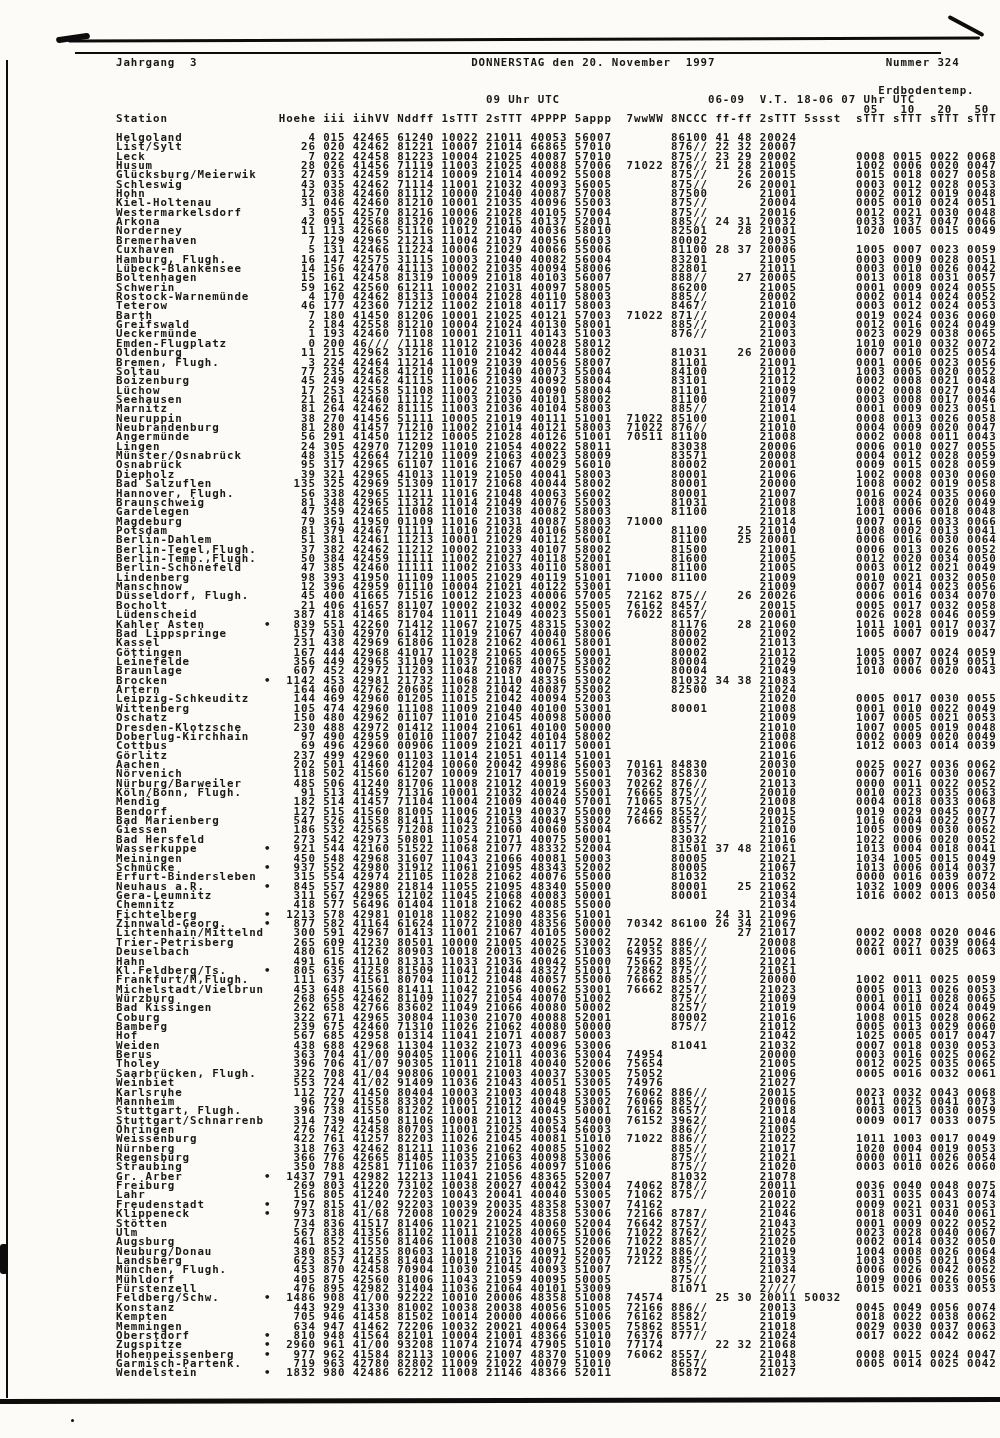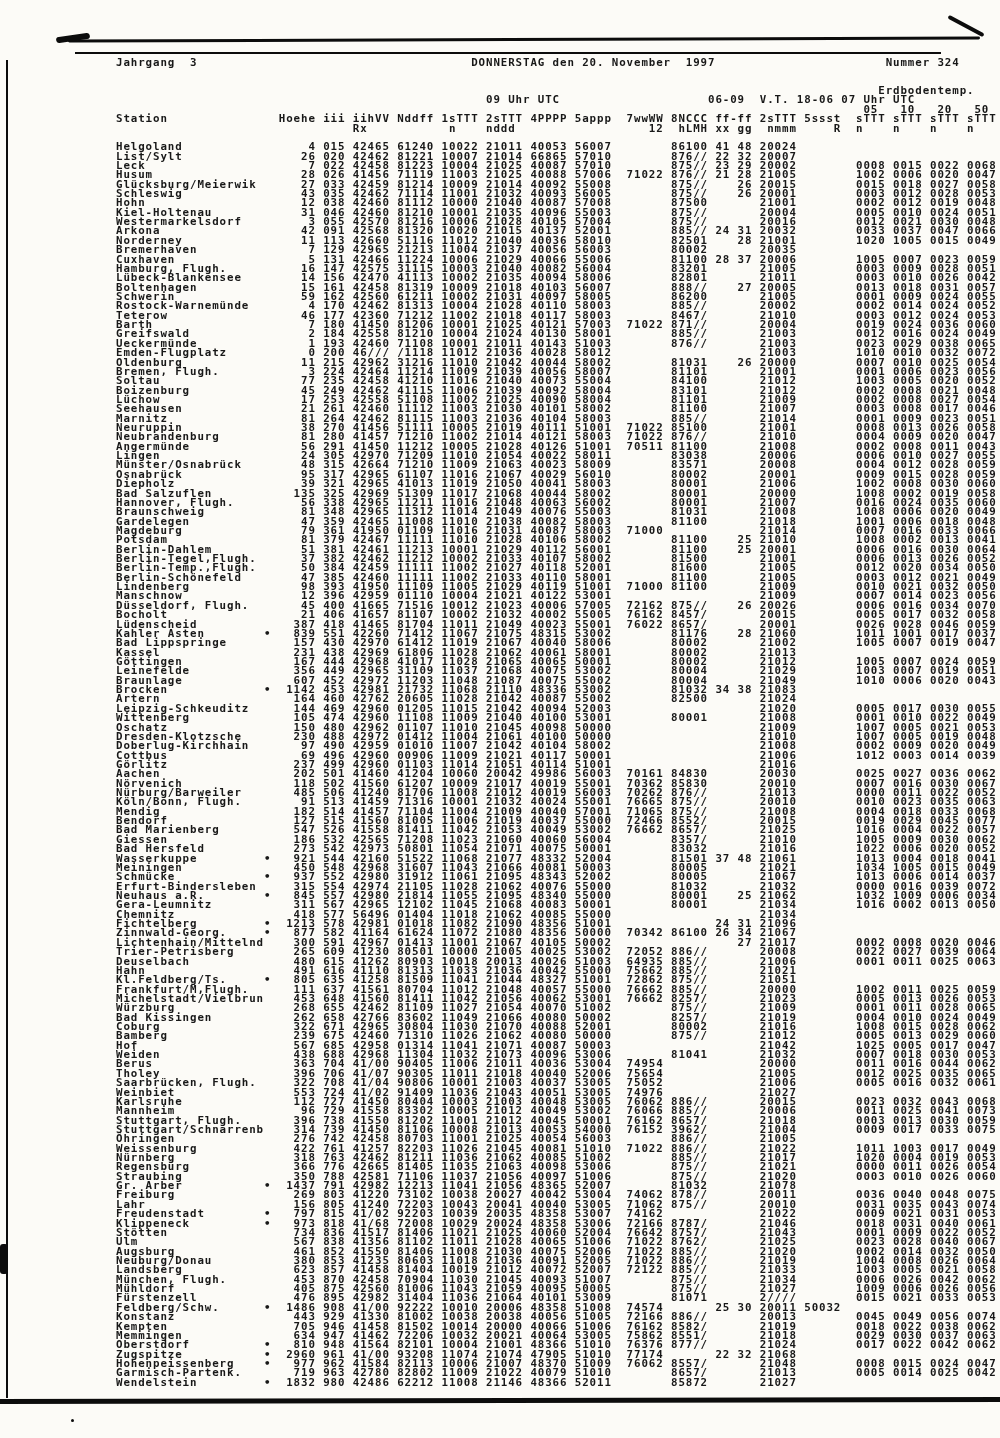--- a/index.html
+++ b/index.html
@@ -33,21 +33,20 @@
 <div class="art" id="a-dot"></div>
 
 <div id="sheet">
     <div class="ln">Jahrgang  3                                     DONNERSTAG den 20. November  1997                       Nummer 324     </div>
     <div class="ln"> </div>
     <div class="ln"> </div>
     <div class="ln">                                                                                                       Erdbodentemp.   </div>
     <div class="ln">                                                  09 Uhr UTC                    06-09  V.T. 18-06 07 Uhr UTC           </div>
     <div class="ln">                                                                                                     05   10   20   50 </div>
     <div class="ln">Station               Hoehe iii iihVV Nddff 1sTTT 2sTTT 4PPPP 5appp  7wwWW 8NCCC ff-ff 2sTTT 5ssst  sTTT sTTT sTTT sTTT</div>
-    <div class="ln">                                Rx           n    nddd                  12  hLMH xx gg  nmmm     R  n    n    n    n   </div>
     <div class="ln"> </div>
     <div class="ln">Helgoland                 4 015 42465 61240 10022 21011 40053 56007        86100 41 48 20024                           </div>
     <div class="ln">List/Sylt                26 020 42462 81221 10007 21014 66865 57010        876// 22 32 20007                           </div>
     <div class="ln">Leck                      7 022 42458 81223 10004 21025 40087 57010        875// 23 29 20002        0008 0015 0022 0068</div>
     <div class="ln">Husum                    28 026 41456 71119 11003 21025 40088 57006  71022 876// 21 28 21005        1002 0006 0020 0047</div>
     <div class="ln">Glücksburg/Meierwik      27 033 42459 81214 10009 21014 40092 55008        875//    26 20015        0015 0018 0027 0058</div>
     <div class="ln">Schleswig                43 035 42462 71114 11001 21032 40093 56005        875//    26 20001        0003 0012 0028 0053</div>
     <div class="ln">Hohn                     12 038 42460 81112 10000 21040 40087 57008        87500       21001        0002 0012 0019 0048</div>
     <div class="ln">Kiel-Holtenau            31 046 42460 81210 10001 21035 40096 55003        875//       20004        0005 0010 0024 0051</div>
     <div class="ln">Westermarkelsdorf         3 055 42570 81216 10006 21028 40105 57004        875//       20016        0012 0021 0030 0048</div>
@@ -133,21 +132,21 @@
     <div class="ln">Hahn                    491 616 41110 81313 11033 21036 40042 55000  75662 885//       21021                           </div>
     <div class="ln">Kl.Feldberg/Ts.     •   805 635 41258 81509 11041 21044 48327 51001  72862 875//       21051                           </div>
     <div class="ln">Frankfurt/M,Flugh.      111 637 41561 80704 11012 21048 40057 55000  76662 885//       20000        1002 0011 0025 0059</div>
     <div class="ln">Michelstadt/Vielbrun    453 648 41560 81411 11042 21056 40062 53001  76662 8257/       21023        0005 0013 0026 0053</div>
     <div class="ln">Würzburg                268 655 42462 81109 11027 21054 40070 51002        875//       21009        0001 0011 0028 0065</div>
     <div class="ln">Bad Kissingen           262 658 42766 83602 11049 21066 40080 50002        8257/       21019        0004 0010 0024 0049</div>
     <div class="ln">Coburg                  322 671 42965 30804 11030 21070 40088 52001        80002       21016        1008 0015 0028 0062</div>
     <div class="ln">Bamberg                 239 675 42460 71310 11026 21062 40080 50000        875//       21012        0005 0013 0029 0060</div>
     <div class="ln">Hof                     567 685 42958 01314 11041 21071 40087 50003                    21042        1025 0005 0017 0047</div>
     <div class="ln">Weiden                  438 688 42968 11304 11032 21073 40096 53006        81041       21032        0007 0018 0030 0053</div>
-    <div class="ln">Berus                   363 704 41/00 90405 11006 21011 40036 53004  74954             20000        0011 0016 0044 0062</div>
+    <div class="ln">Berus                   363 704 41/00 90405 11006 21011 40036 53004  74954             20000        0003 0016 0025 0062</div>
     <div class="ln">Tholey                  396 706 41/07 90305 11011 21018 40040 52006  75654             21005        0012 0025 0035 0065</div>
     <div class="ln">Saarbrücken, Flugh.     322 708 41/04 90806 10001 21003 40037 53005  75052             21006        0005 0016 0032 0061</div>
     <div class="ln">Weinbiet                553 724 41/02 91409 11036 21043 40051 53005  74976             21027                           </div>
     <div class="ln">Karlsruhe               112 727 41450 80404 10003 21003 40048 53005  76062 886//       20015        0023 0032 0043 0068</div>
     <div class="ln">Mannheim                 96 729 41558 83302 10005 21012 40049 53002  76066 885//       20006        0011 0025 0041 0073</div>
     <div class="ln">Stuttgart, Flugh.       396 738 41550 81202 11001 21012 40045 50001  76162 8657/       21018        0003 0013 0030 0059</div>
     <div class="ln">Stuttgart/Schnarrenb    314 739 41450 81106 10008 21013 40053 54000  76152 3962/       21004        0009 0017 0033 0075</div>
     <div class="ln">Öhringen                276 742 42458 80703 11001 21025 40054 56003        886//       21005                           </div>
     <div class="ln">Weissenburg             422 761 41257 82203 11026 21045 40081 51010  71022 886//       21022        1011 1003 0017 0049</div>
     <div class="ln">Nürnberg                318 763 42462 81211 11036 21062 40085 51002        885//       21017        1020 0004 0019 0053</div>

